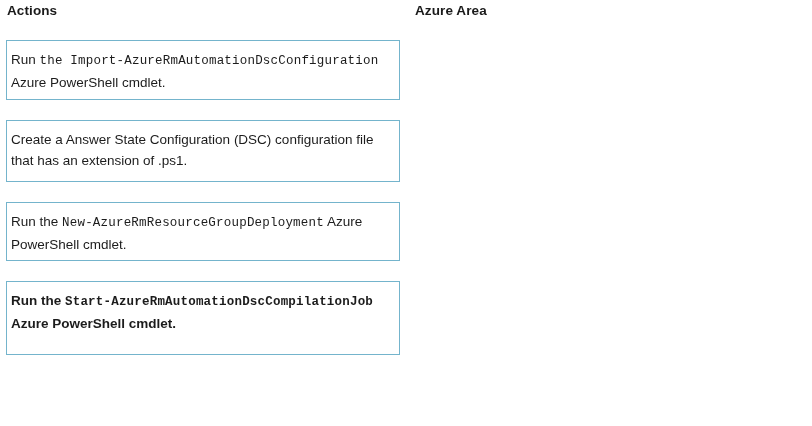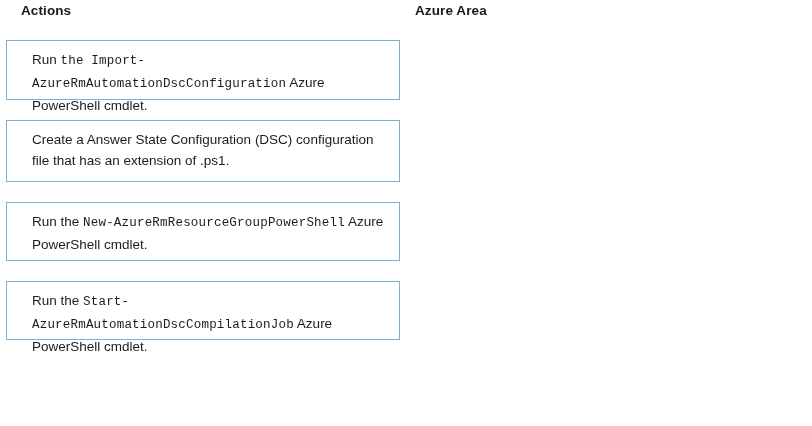--- a/index.html
+++ b/index.html
@@ -21,48 +21,48 @@
   .column-header {
     position: absolute;
     top: 1px;
     font-size: 13.5px;
     font-weight: bold;
     letter-spacing: 0.1px;
     line-height: 20px;
     white-space: nowrap;
     color: #1a1a1a;
   }
-  #header-actions { left: 21px; }
+  #header-actions { left: 7px; }
   #header-answer-area { left: 415px; }
 
   .actions-column {
     position: absolute;
     left: 6px;
     top: 40px;
     width: 394px;
   }
 
   .action-card {
     box-sizing: border-box;
     width: 394px;
     border: 1px solid #74b4cc;
     background: #ffffff;
     margin-bottom: 20px;
-    padding: 8px 10px 9px 25px;
+    padding: 8px 10px 9px 4px;
     font-size: 13.5px;
     line-height: 21px;
     color: #1c1c1c;
   }
   .action-card:last-child { margin-bottom: 0; }
 
   
   #action-card-0 { height: 60px; }
   #action-card-1 { height: 62px; }
   #action-card-2 { height: 59px; }
-  #action-card-3 { height: 59px; }
+  #action-card-3 { height: 74px; font-weight: bold; }
   #action-card-4 { height: 59px; }
 
   .card-text {
     margin: 0;
     display: block;
   }
 
   .run-prop {
     font-family: "Liberation Sans", sans-serif;
     font-size: 13.5px;
@@ -90,20 +90,20 @@
 <div class="column-header" id="header-answer-area">Azure Area</div>
 
 <div class="actions-column" id="actions-column">
     <div class="action-card" id="action-card-0">
       <span class="card-text"><span class="run-prop">Run </span><span class="run-mono">the Import-AzureRmAutomation</span><span class="run-mono">DscConfiguration</span><span class="run-prop"> Azure PowerShell cmdlet.</span></span>
     </div>
     <div class="action-card" id="action-card-1">
       <span class="card-text"><span class="run-prop">Create a Answer State Configuration (DSC) configuration file that has an extension of .ps1.</span></span>
     </div>
     <div class="action-card" id="action-card-2">
-      <span class="card-text"><span class="run-prop">Run the </span><span class="run-mono">New-AzureRmResourceGroup</span><span class="run-mono">PowerShell</span><span class="run-prop"> Azure PowerShell cmdlet.</span></span>
+      <span class="card-text"><span class="run-prop">Run the </span><span class="run-mono">New-AzureRmResourceGroup</span><span class="run-mono">Deployment</span><span class="run-prop"> Azure PowerShell cmdlet.</span></span>
     </div>
     <div class="action-card" id="action-card-3">
       <span class="card-text"><span class="run-prop">Run the </span><span class="run-mono">Start-AzureRmAutomationDsc</span><span class="run-mono">CompilationJob</span><span class="run-prop"> Azure PowerShell cmdlet.</span></span>
     </div>
   </div>
 
 <div class="answer-area"></div>
 
 </body></html>

